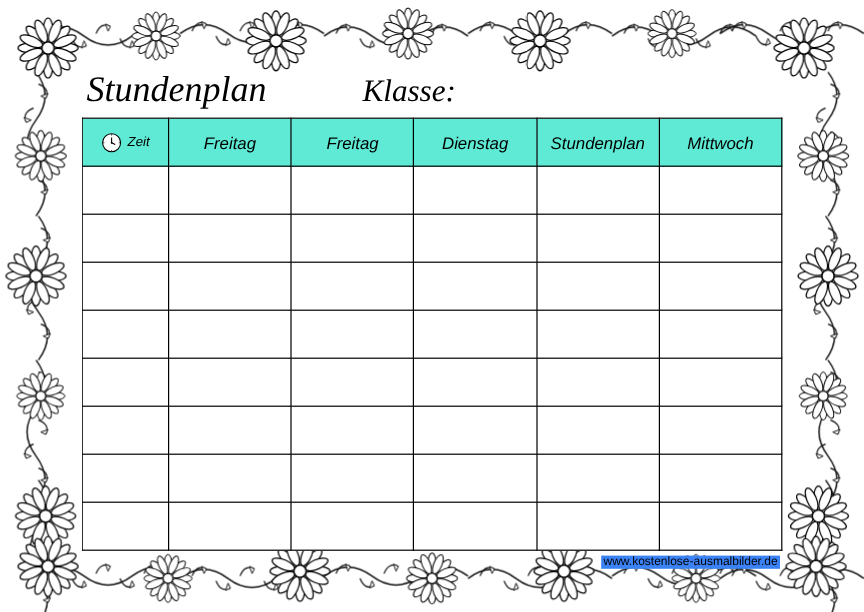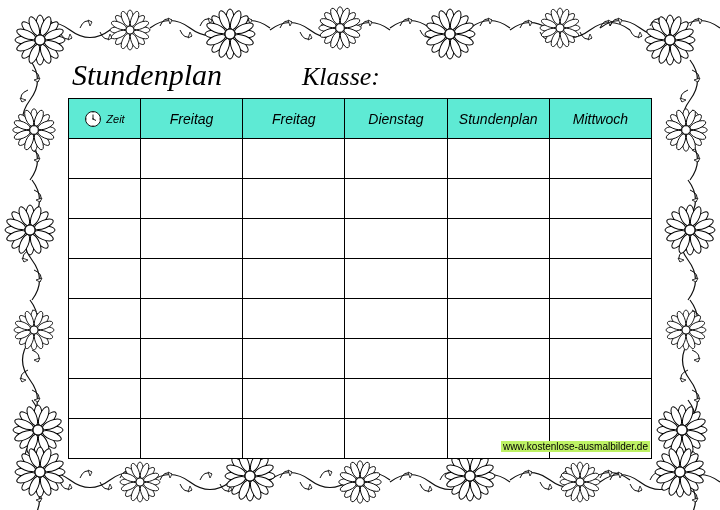--- a/index.html
+++ b/index.html
@@ -82,24 +82,24 @@
     font-size: 11px;
   }
   .clock-icon {
     width: 18px;
     height: 18px;
     flex-shrink: 0;
   }
   .footer-url {
     position: absolute;
     right: 70px;
-    bottom: 58px;
+    bottom: 36px;
     font-size: 10px;
     color: #000;
-    background: #bef264;
+    background: #3b82f6;
     padding: 0 2px;
   }
 </style>
 </head>
 <body>
 
 <div class="page">
 
   <svg class="floral-border" viewBox="0 0 720 510" xmlns="http://www.w3.org/2000/svg">
     <defs>

